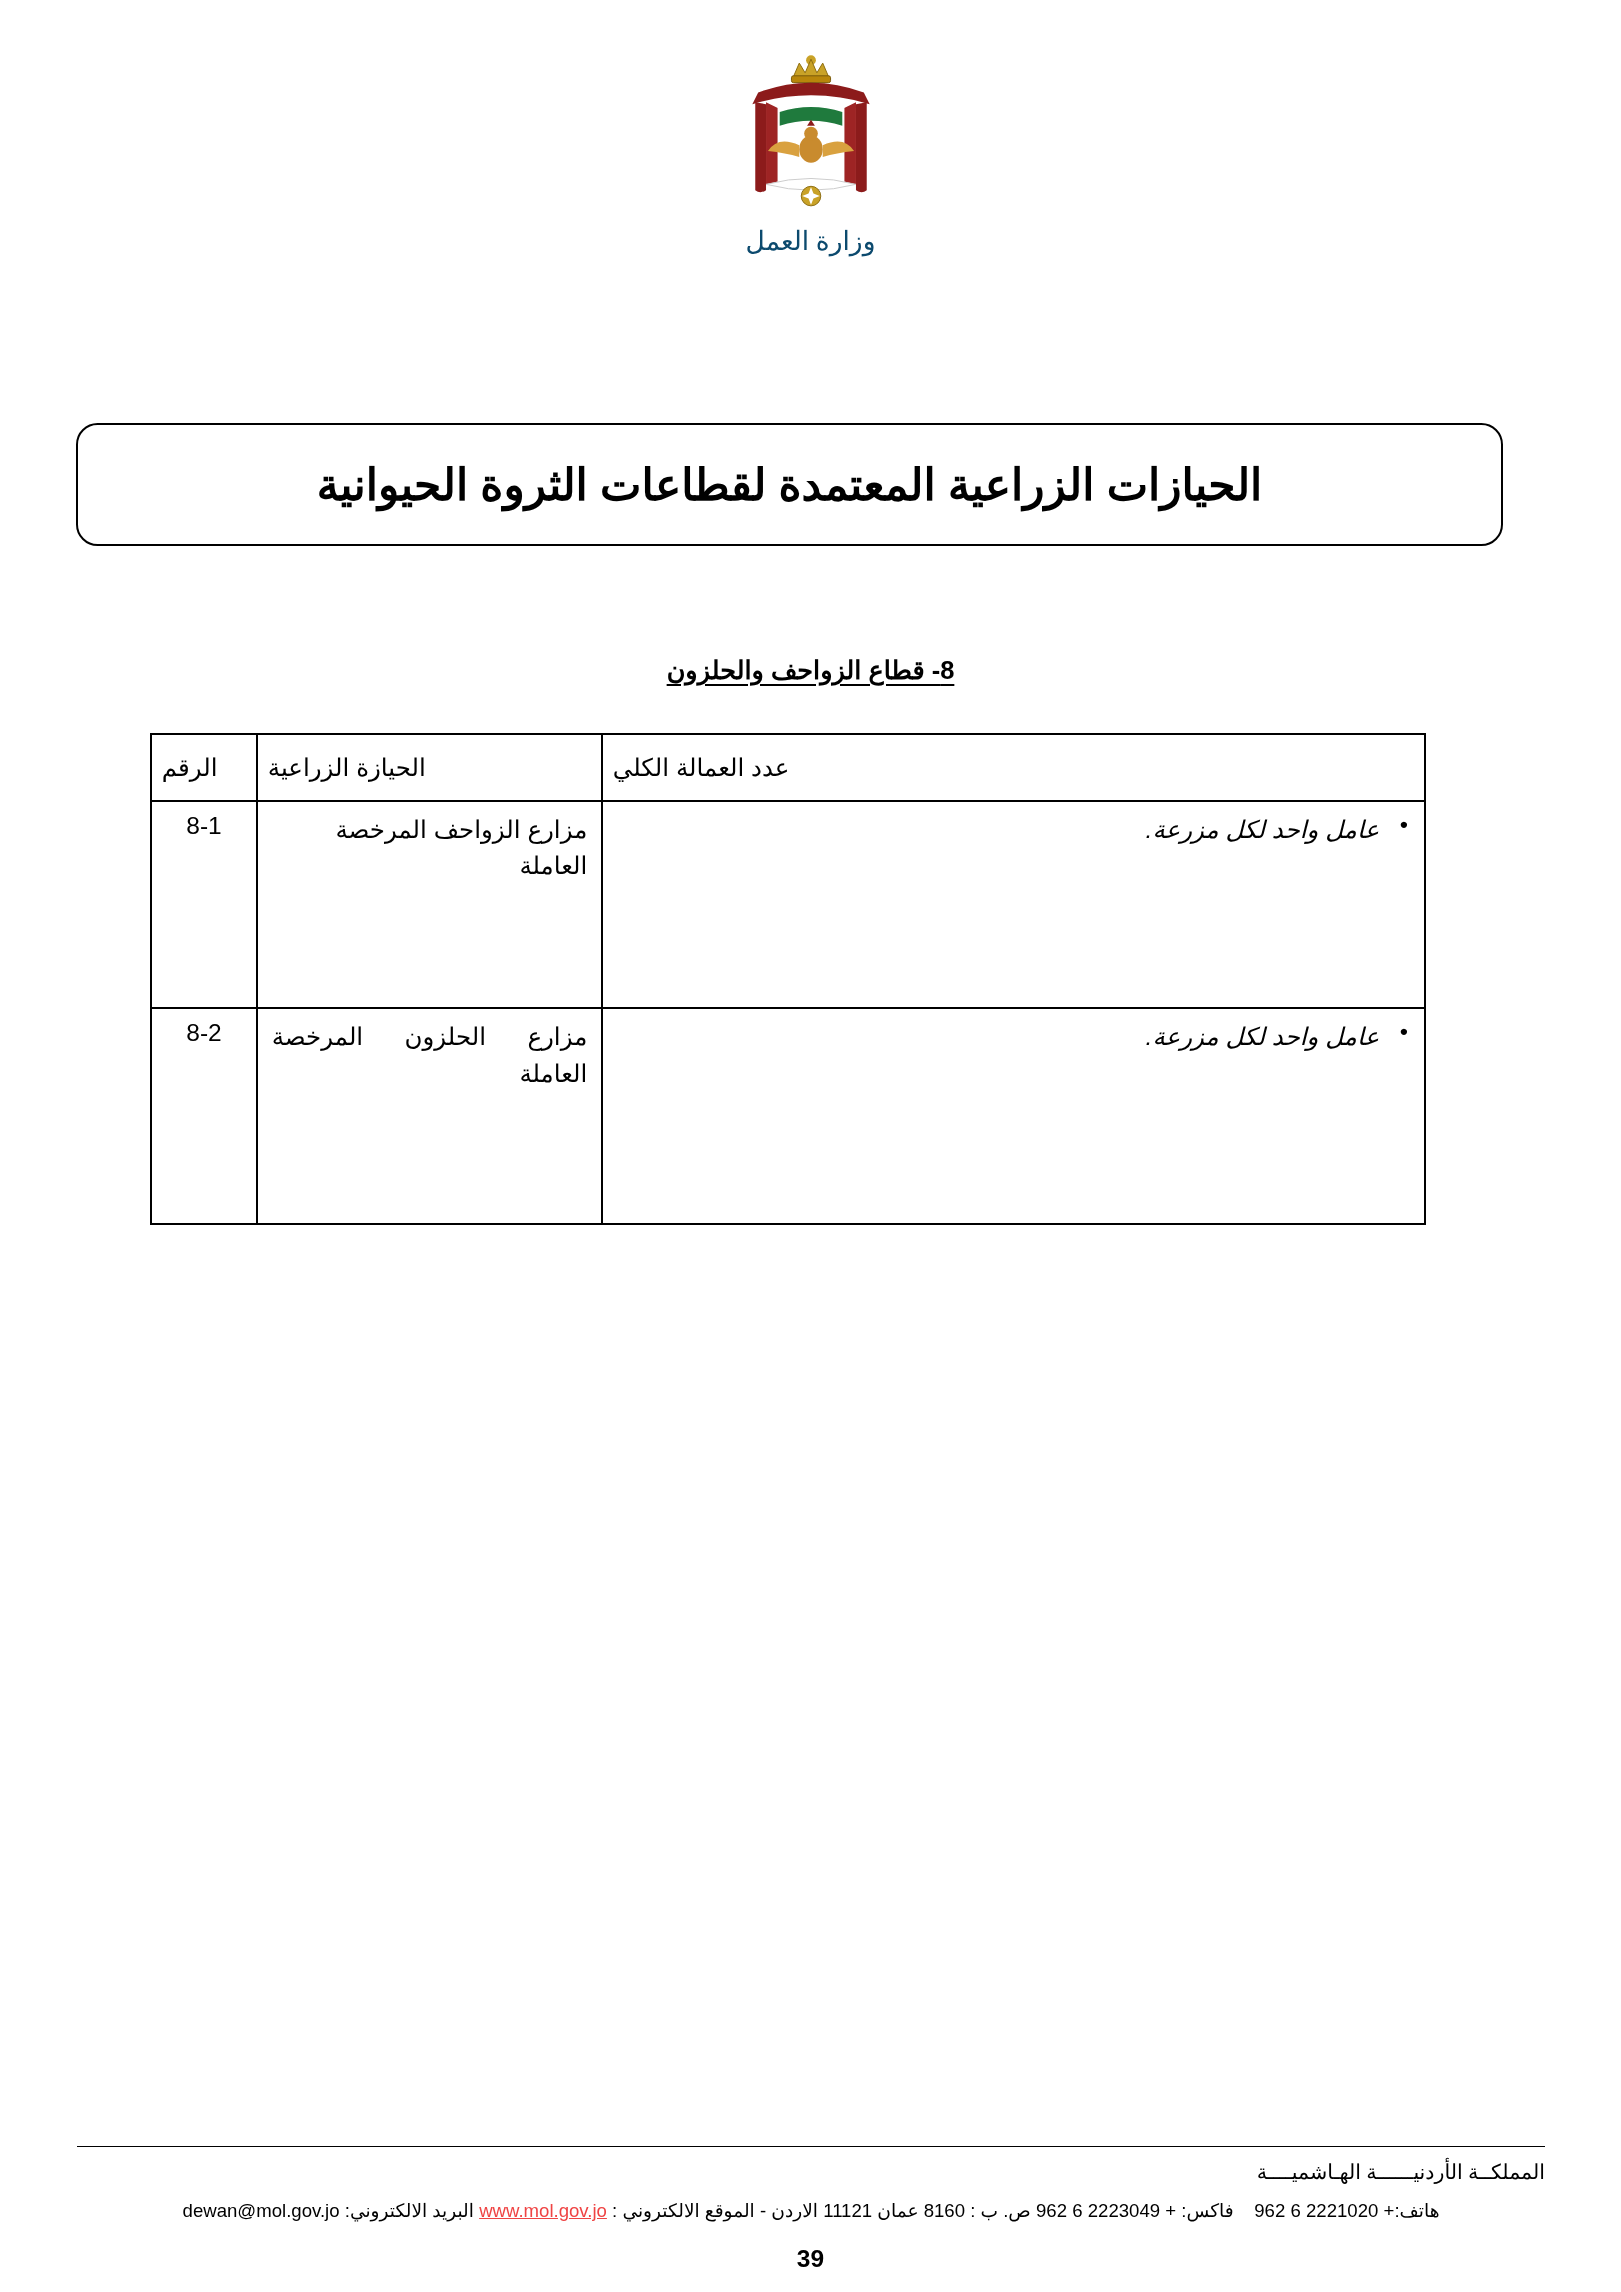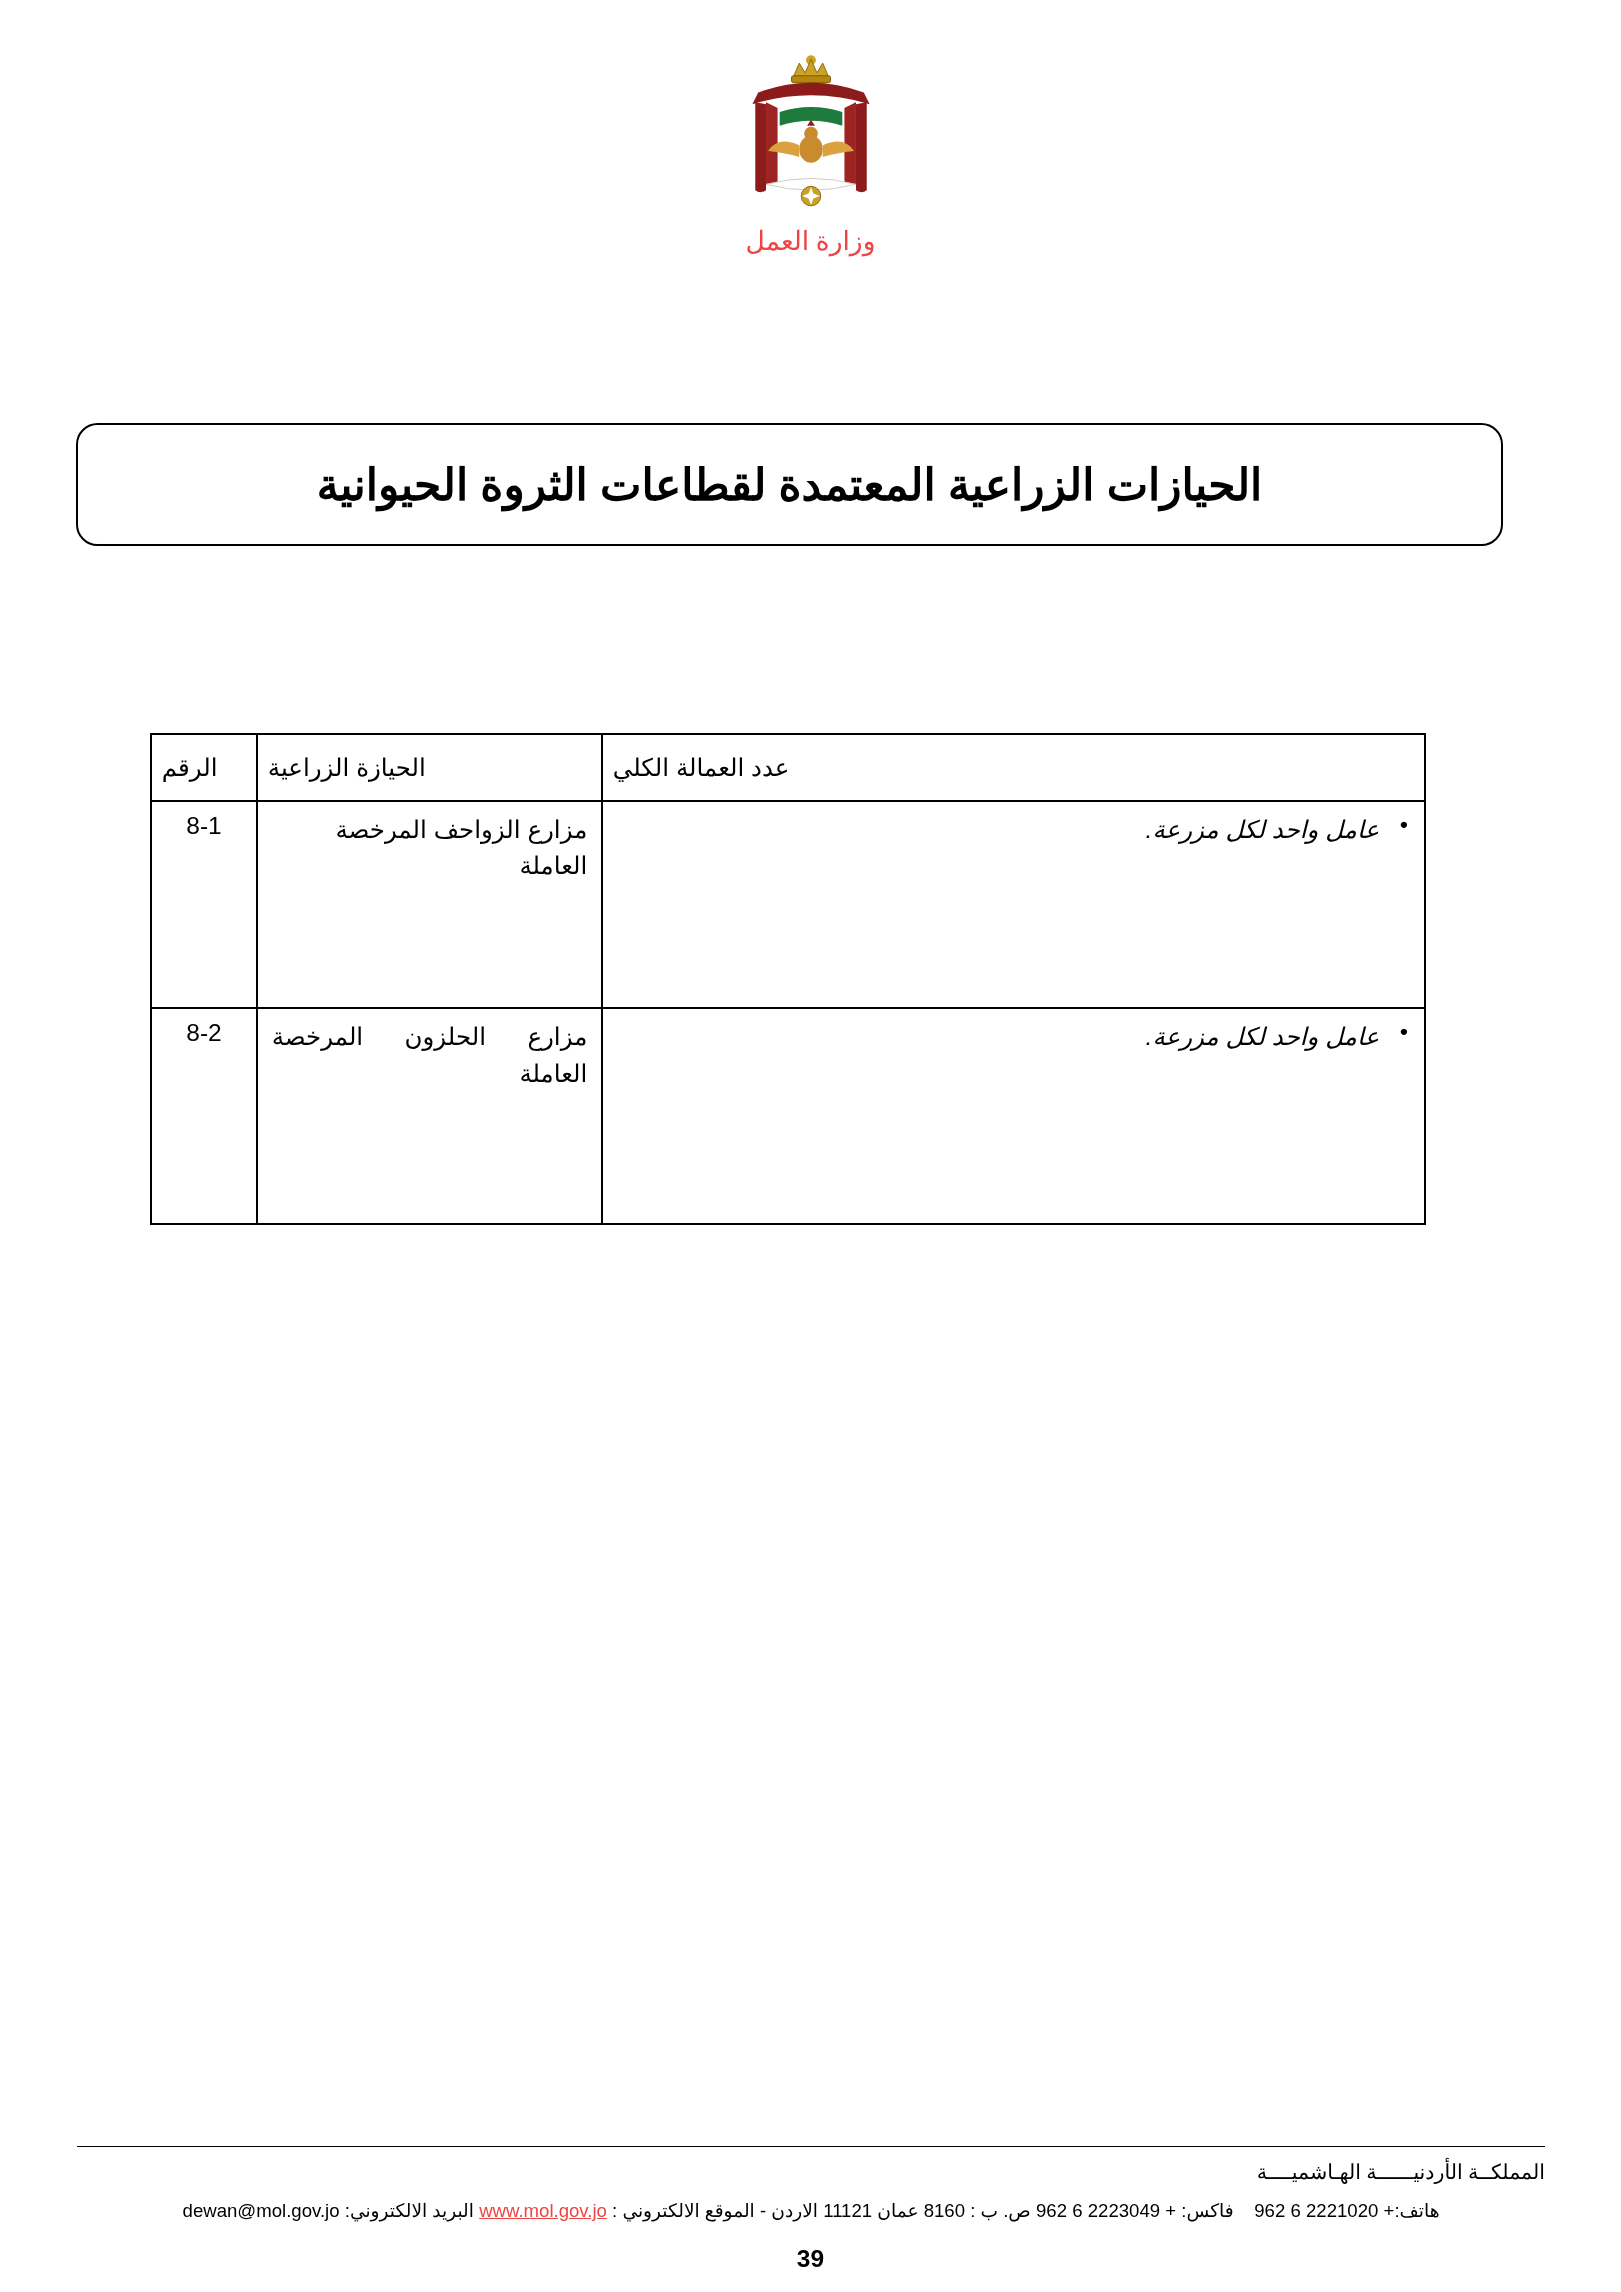--- a/index.html
+++ b/index.html
@@ -33,21 +33,21 @@
     width: 176px;
     height: 172px;
     margin: 0 auto;
     display: block;
   }
   .ministry-name {
     margin-top: 5.9px;
     font-size: 26.5px;
     font-family: "Liberation Serif", serif;
     letter-spacing: 0.5px;
-    color: #ef4444;
+    color: #0c4a6e;
   }
 
   
   .title-box {
     position: absolute;
     top: 423px;
     left: 76px;
     width: 1427px;
     height: 123px;
     border: 2.9px solid #000;
@@ -240,20 +240,23 @@
         <path d="M0 -9 L2.5 -2.5 L9 0 L2.5 2.5 L0 9 L-2.5 2.5 L-9 0 L-2.5 -2.5 Z" fill="#ffffff"></path>
       </g>
     </svg>
     <div class="ministry-name">وزارة العمل</div>
   </div>
 
   <div class="title-box">
     <div class="title-text">الحيازات الزراعية المعتمدة لقطاعات الثروة الحيوانية</div>
   </div>
 
+  <div class="section-heading">
+    <span>8- قطاع الزواحف والحلزون</span>
+  </div>
 
   <div class="table-wrap">
     <table class="data">
       <colgroup>
         <col class="c-labor">
         <col class="c-holding">
         <col class="c-num">
       </colgroup>
       <thead>
         <tr>

